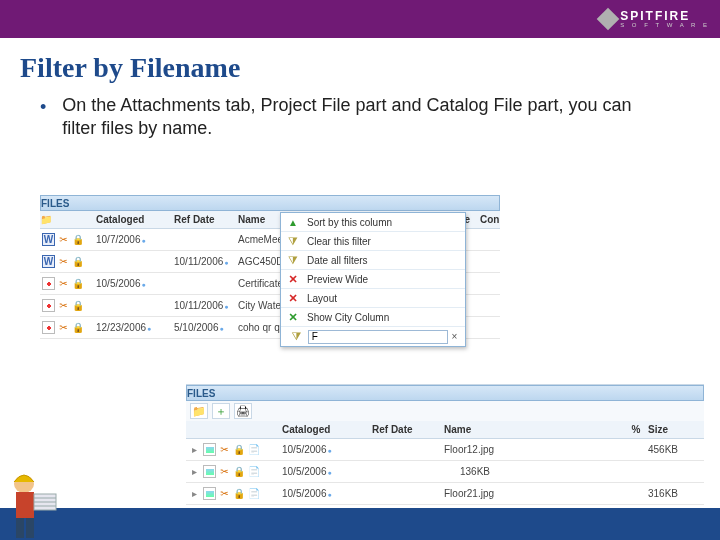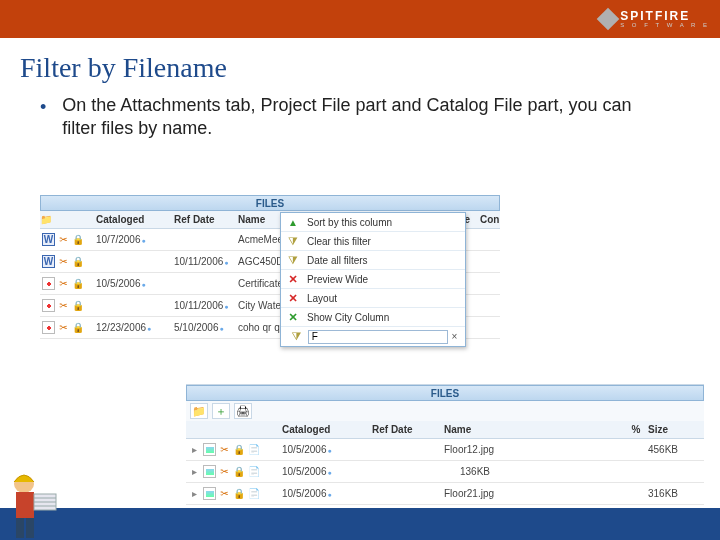--- a/index.html
+++ b/index.html
@@ -7,21 +7,21 @@
     margin: 0;
     width: 720px;
     height: 540px;
     font-family: Arial, Helvetica, sans-serif;
     background: #fff;
     position: relative;
     overflow: hidden;
   }
   .header-bar {
     height: 38px;
-    background: #c2410c;
+    background: #701a75;
     display: flex;
     justify-content: flex-end;
     align-items: center;
     padding-right: 10px;
   }
   .logo {
     display: flex;
     align-items: center;
     gap: 4px;
   }
@@ -38,21 +38,21 @@
   .logo-main {
     color: #fff; font-weight: bold; font-size: 12px; letter-spacing: 2px;
   }
   .logo-sub {
     color: #ccc; font-size: 6px; letter-spacing: 3px;
   }
   .page-title {
     color: #1e4a8b;
     font-family: Georgia, "Times New Roman", serif;
     font-size: 28px;
-    font-weight: normal;
+    font-weight: bold;
     margin: 14px 0 10px 20px;
   }
   .bullet-block {
     display: flex;
     margin: 0 50px 10px 40px;
     font-size: 18px;
     color: #222;
     line-height: 1.3;
   }
   .bullet-dot {
@@ -65,21 +65,21 @@
   .shot1 {
     position: absolute;
     left: 40px;
     top: 195px;
     width: 460px;
     font-size: 10px;
   }
   .files-banner {
     background: linear-gradient(#d6e7f7,#bdd7ef);
     border: 1px solid #8fb4d6;
-    text-align: center;
+    text-align: left;
     font-weight: bold;
     color: #2a5a8a;
     height: 16px;
     line-height: 16px;
     font-size: 10px;
   }
   .grid-header {
     display: flex;
     background: #eef4fa;
     border-bottom: 1px solid #c9d8e6;

